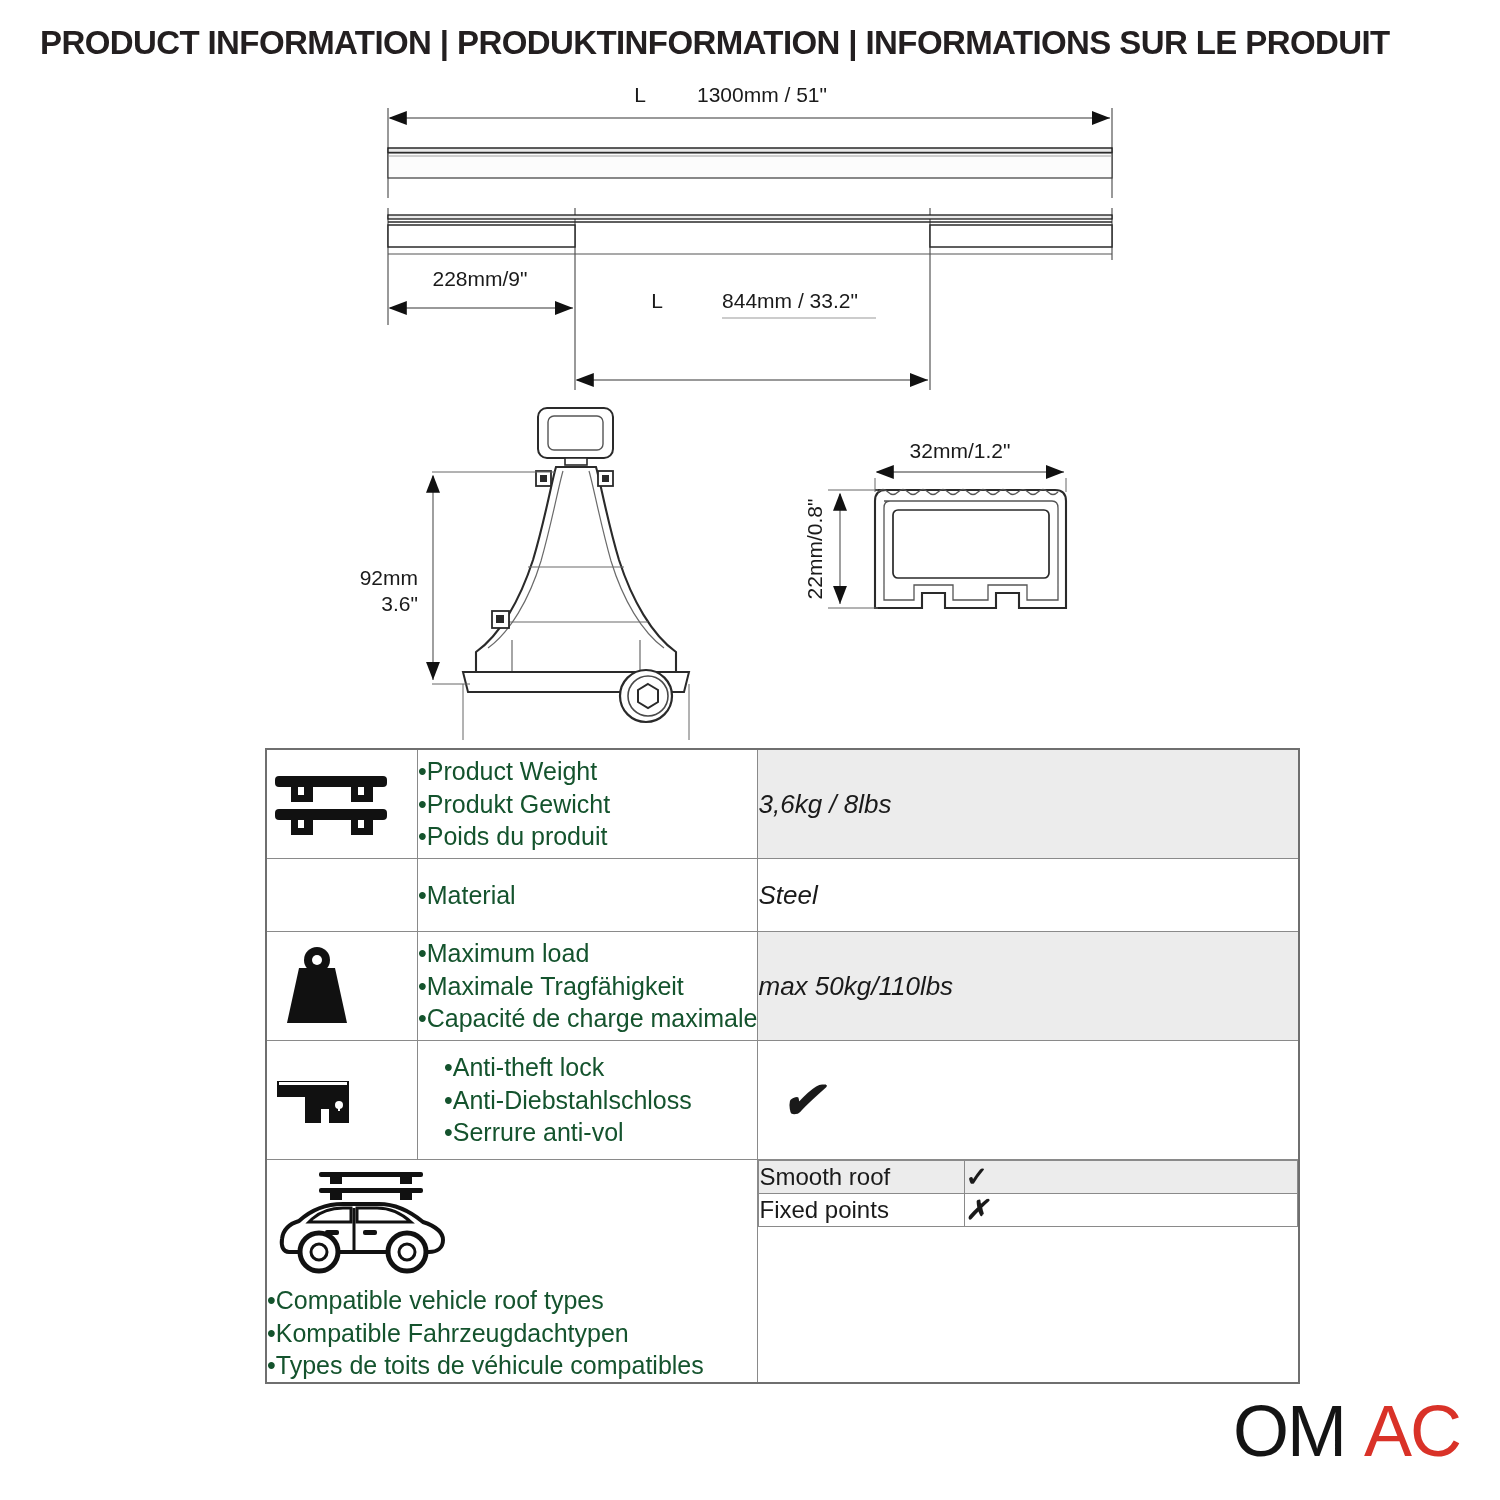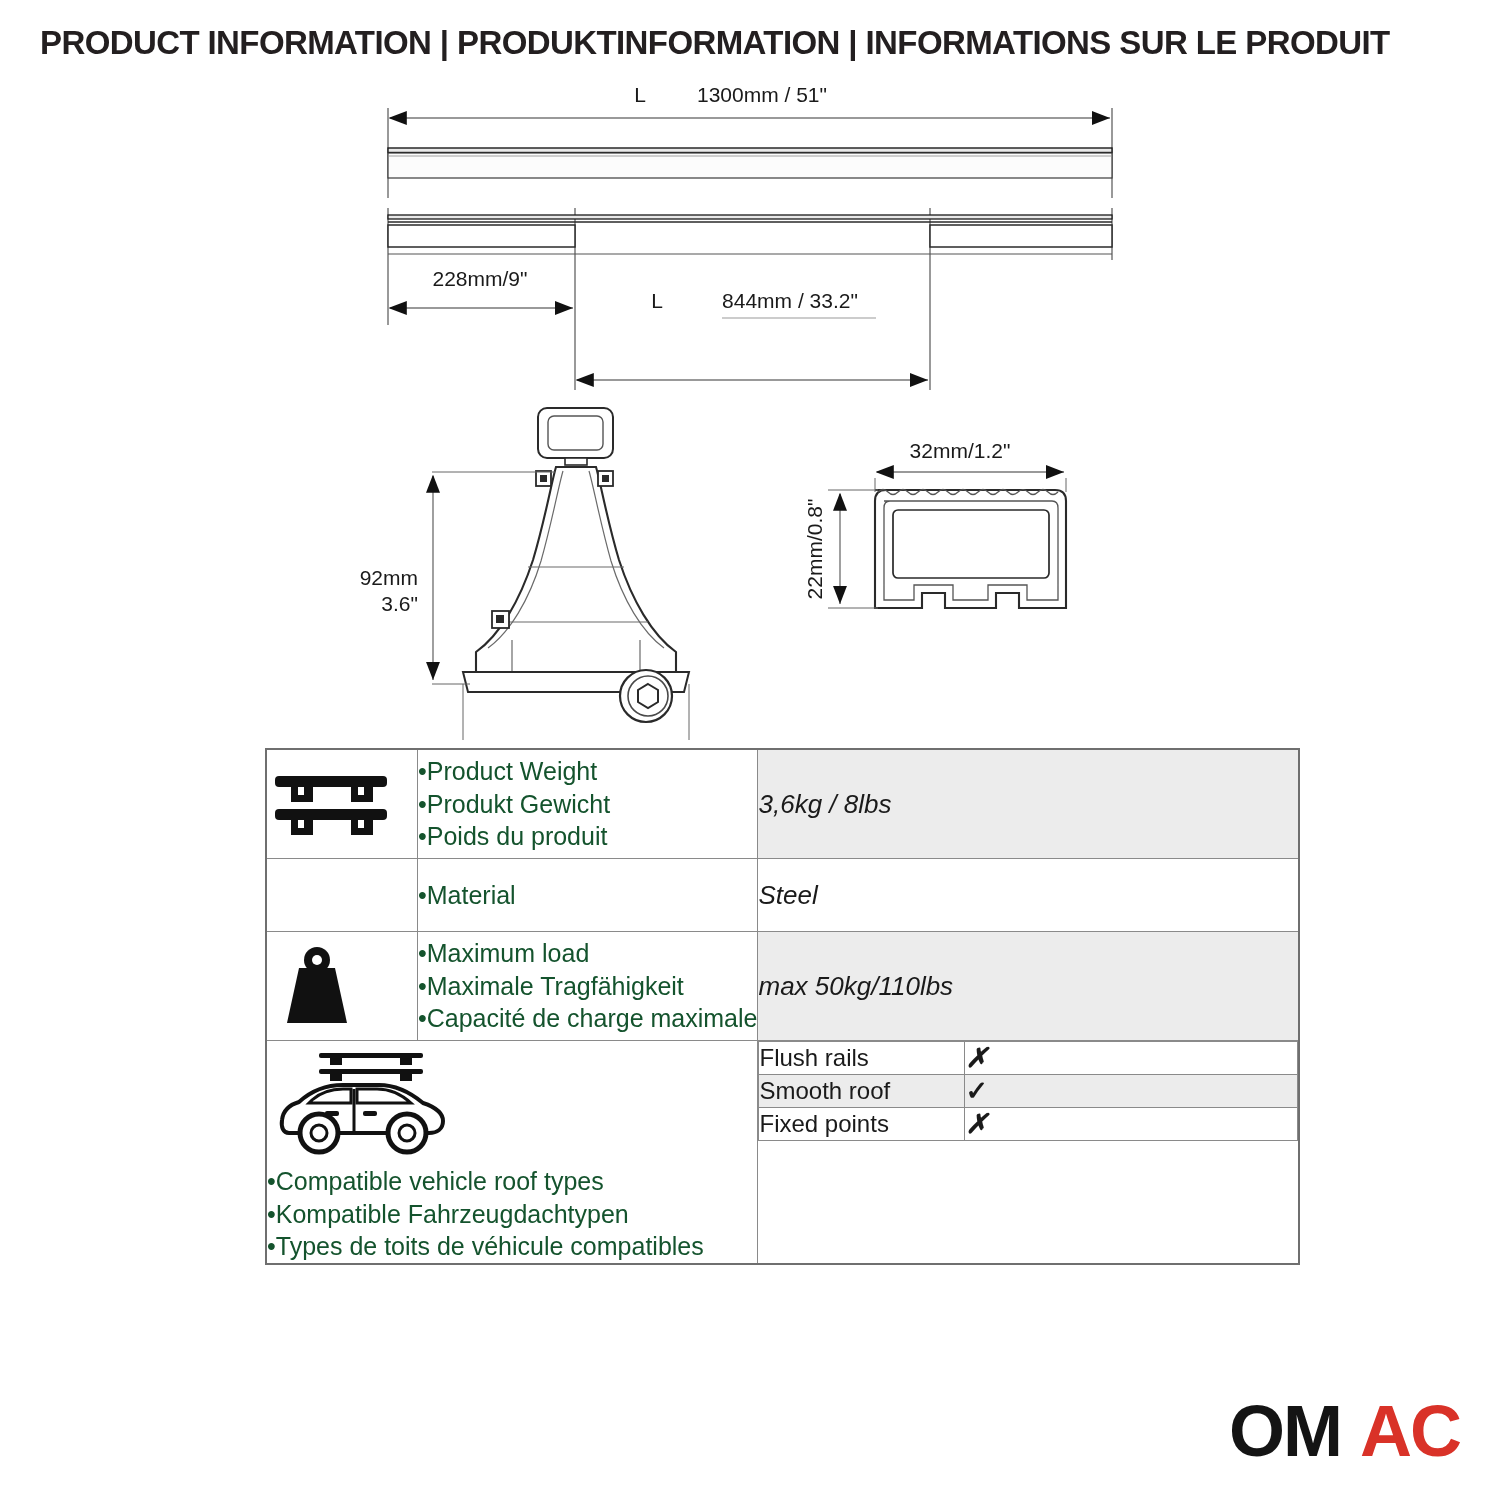--- a/index.html
+++ b/index.html
@@ -59,21 +59,21 @@
   
   .compat-left{padding:10px 6px 14px 10px;}
   .compat-icon{text-align:center;}
   
   #omac-logo{
     position:absolute;right:40px;bottom:28px;
     font-size:0;
   }
   .logo-txt{
     font-family:"Liberation Sans",sans-serif;
-    font-weight:bold;font-size:72px;letter-spacing:-2px;
+    font-weight:normal;font-size:72px;letter-spacing:-2px;
     display:inline-block;vertical-align:middle;
   }
   .logo-black{color:#141414;}
   .logo-red{color:#d93228;margin-left:19px;}
 </style>
 </head>
 <body>
 
 <div id="header-title">PRODUCT INFORMATION | PRODUKTINFORMATION | INFORMATIONS SUR LE PRODUIT</div>
 
@@ -243,20 +243,41 @@
     <td class="label-cell">
       <div class="bullets">
         <div>•Maximum load</div>
         <div>•Maximale Tragfähigkeit</div>
         <div>•Capacité de charge maximale</div>
       </div>
     </td>
     <td class="value-cell" style="height:108px">max 50kg/110lbs</td>
   </tr>
 
+  <tr>
+    <td class="icon-cell">
+      <svg width="96" height="70" viewBox="0 0 96 70">
+        <rect x="10" y="16" width="72" height="16" fill="#111"></rect>
+        <rect x="12" y="17" width="68" height="3" fill="#fff"></rect>
+        <path d="M38,32 L82,32 L82,58 L62,58 L62,44 L54,44 L54,58 L38,58 Z" fill="#111"></path>
+        <circle cx="72" cy="40" r="4" fill="#fff"></circle>
+        <rect x="71" y="40" width="2" height="6" fill="#fff"></rect>
+      </svg>
+    </td>
+    <td class="label-cell">
+      <div class="bullets" style="padding-left:26px">
+        <div>•Anti-theft lock</div>
+        <div>•Anti-Diebstahlschloss</div>
+        <div>•Serrure anti-vol</div>
+      </div>
+    </td>
+    <td class="value-cell plain" style="height:118px">
+      <div class="check-mark">✔</div>
+    </td>
+  </tr>
 
   <tr>
     <td class="compat-left" colspan="2">
       <div class="compat-icon">
         <svg width="190" height="118" viewBox="0 0 190 118">
 
           <rect x="52" y="12" width="104" height="5" rx="2" fill="#111"></rect>
           <rect x="63" y="17" width="12" height="7" fill="#111"></rect>
           <rect x="133" y="17" width="12" height="7" fill="#111"></rect>
           <rect x="52" y="28" width="104" height="5" rx="2" fill="#111"></rect>
@@ -282,24 +303,20 @@
       </div>
       <div class="bullets" style="margin-top:6px">
         <div>•Compatible vehicle roof types</div>
         <div>•Kompatible Fahrzeugdachtypen</div>
         <div class="wrapok">•Types de toits de véhicule compatibles</div>
       </div>
     </td>
     <td style="padding:0;vertical-align:top">
       <table class="sub-table">
         <tbody>
-          <tr>
-            <td>Flush rails</td>
-            <td><span class="mark-x">✗</span></td>
-          </tr>
           <tr class="sub-shaded">
             <td>Smooth roof</td>
             <td><span class="mark-v">✓</span></td>
           </tr>
           <tr>
             <td>Fixed points</td>
             <td><span class="mark-x">✗</span></td>
           </tr>
         </tbody>
       </table>

